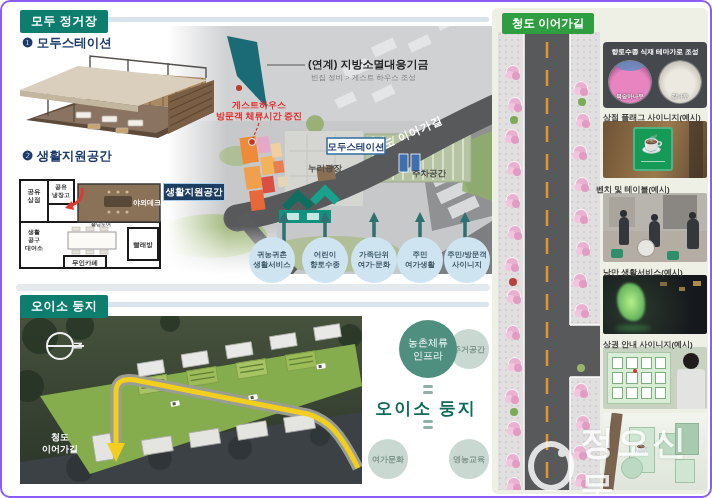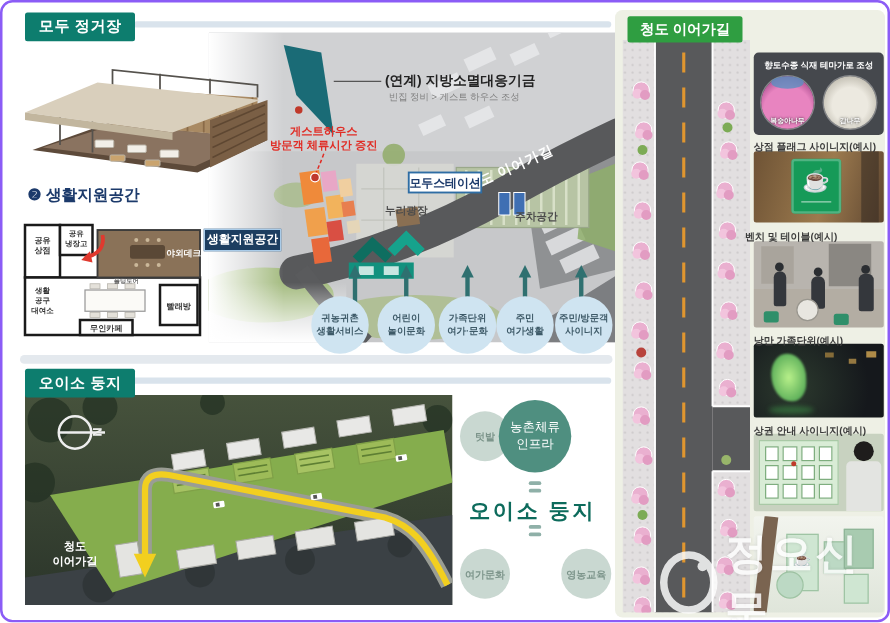--- a/index.html
+++ b/index.html
@@ -43,20 +43,24 @@
   .fig-head{position:absolute;background:#2b2e32;border-radius:50%;width:7px;height:7px;}
 </style>
 </head>
 <body>
 
 <div id="canvas">
 
   <div class="abs hdr-line" style="left:105px;top:15px;width:382px;"></div>
   <div class="abs sec-hdr" style="left:18px;top:8px;">모두 정거장</div>
 
+  <div class="abs num-label" style="left:20px;top:33px;">
+    <span>❶</span>
+    <span>모두스테이션</span>
+  </div>
 
   <svg class="abs" style="left:16px;top:48px;z-index:2;" width="202" height="98" viewBox="0 0 202 98">
     <g>
       <polygon points="8,70 140,88 196,62 70,48" fill="#5d4a3a"></polygon>
       <polygon points="16,68 138,83 188,60 72,50" fill="#8a7360"></polygon>
     </g>
     <g>
       <polygon points="72,50 188,60 188,28 72,20" fill="#a98a63"></polygon>
       <g stroke="#8a6b48" stroke-width="1.4">
         <line x1="80" y1="21" x2="80" y2="51"></line>
@@ -269,21 +273,21 @@
 
   <div class="abs" style="left:161px;top:181px;width:60px;height:16px;background:#1d3e60;border:1px solid #a9cbe8;
        color:#fff;font-size:9.5px;font-weight:700;line-height:16px;text-align:center;z-index:3;">생활지원공간</div>
 
   <div class="abs plan-circle" style="left:247px;top:235px;">
     <span>귀농귀촌</span>
     <span>생활서비스</span>
   </div>
   <div class="abs plan-circle" style="left:300px;top:235px;">
     <span>어린이</span>
-    <span>놀이문화</span>
+    <span>향토수종</span>
   </div>
   <div class="abs plan-circle" style="left:349px;top:235px;">
     <span>가족단위</span>
     <span>여가·문화</span>
   </div>
   <div class="abs plan-circle" style="left:395px;top:235px;">
     <span>주민</span>
     <span>여가생활</span>
   </div>
   <div class="abs plan-circle" style="left:442px;top:235px;">
@@ -366,21 +370,21 @@
       <circle cx="40" cy="30" r="13"></circle>
         <line x1="27" y1="30" x2="64" y2="30"></line>
       <text x="54" y="34" transform="rotate(90 58 30)" fill="#eeeeee" stroke="none" font-size="10" font-weight="bold">N</text>
     </g>
     <g fill="#fff" font-weight="bold" font-size="9" text-anchor="middle">
       <text x="40" y="124">청도</text>
       <text x="40" y="136">이어가길</text>
     </g>
   </svg>
 
-  <div class="abs sat-circle" style="left:366px;top:327px;">텃밭</div>
+  <div class="abs sat-circle" style="left:447px;top:327px;">주거공간</div>
   <div class="abs main-circle" style="left:397px;top:318px;background:#4f8f80;">
     <span>농촌체류</span>
     <span>인프라</span>
   </div>
   <div class="abs dash" style="left:421px;top:383px;"></div>
   <div class="abs dash" style="left:421px;top:389px;"></div>
   <div class="abs oiso-title" style="left:354px;top:395px;width:140px;">오이소 둥지</div>
   <div class="abs dash" style="left:421px;top:418px;"></div>
   <div class="abs dash" style="left:421px;top:424px;"></div>
   <div class="abs sat-circle" style="left:366px;top:437px;">여가문화</div>
@@ -483,21 +487,21 @@
     <div class="fig-head" style="left:17px;top:17px;"></div>
     <div class="fig" style="left:46px;top:28px;width:11px;height:26px;"></div>
     <div class="fig-head" style="left:48px;top:21px;"></div>
     <div class="fig" style="left:84px;top:26px;width:12px;height:30px;"></div>
     <div class="fig-head" style="left:86px;top:19px;"></div>
     <div style="position:absolute;left:34px;top:46px;width:16px;height:16px;border-radius:50%;background:#e8e6e0;border:1px solid #9a978f;"></div>
     <div style="position:absolute;left:8px;top:56px;width:12px;height:9px;background:#2f8f6a;border-radius:2px;"></div>
     <div style="position:absolute;left:64px;top:58px;width:12px;height:9px;background:#2f8f6a;border-radius:2px;"></div>
   </div>
 
-  <div class="abs row-label" style="left:601px;top:265px;">낭만 가족단위(예시)</div>
+  <div class="abs row-label" style="left:601px;top:265px;">낭만 생활서비스(예시)</div>
   <div class="abs photo" style="left:601px;top:273px;height:59px;
        background:radial-gradient(circle at 30% 60%, #2c3a2e, #15181c 75%);">
     <div style="position:absolute;left:14px;top:8px;width:28px;height:38px;border-radius:45% 55% 40% 60%;
          background:radial-gradient(#b8f08a,#3f9a4a);filter:blur(1px);"></div>
     <div style="position:absolute;right:6px;top:6px;width:8px;height:5px;background:#caa050;opacity:.85;"></div>
     <div style="position:absolute;right:22px;top:12px;width:6px;height:4px;background:#caa050;opacity:.7;"></div>
     <div style="position:absolute;right:40px;top:7px;width:7px;height:4px;background:#b08a42;opacity:.7;"></div>
     <div style="position:absolute;left:12px;bottom:3px;width:36px;height:6px;border-radius:50%;background:#3f9a4a;opacity:.5;filter:blur(2px);"></div>
   </div>
 

